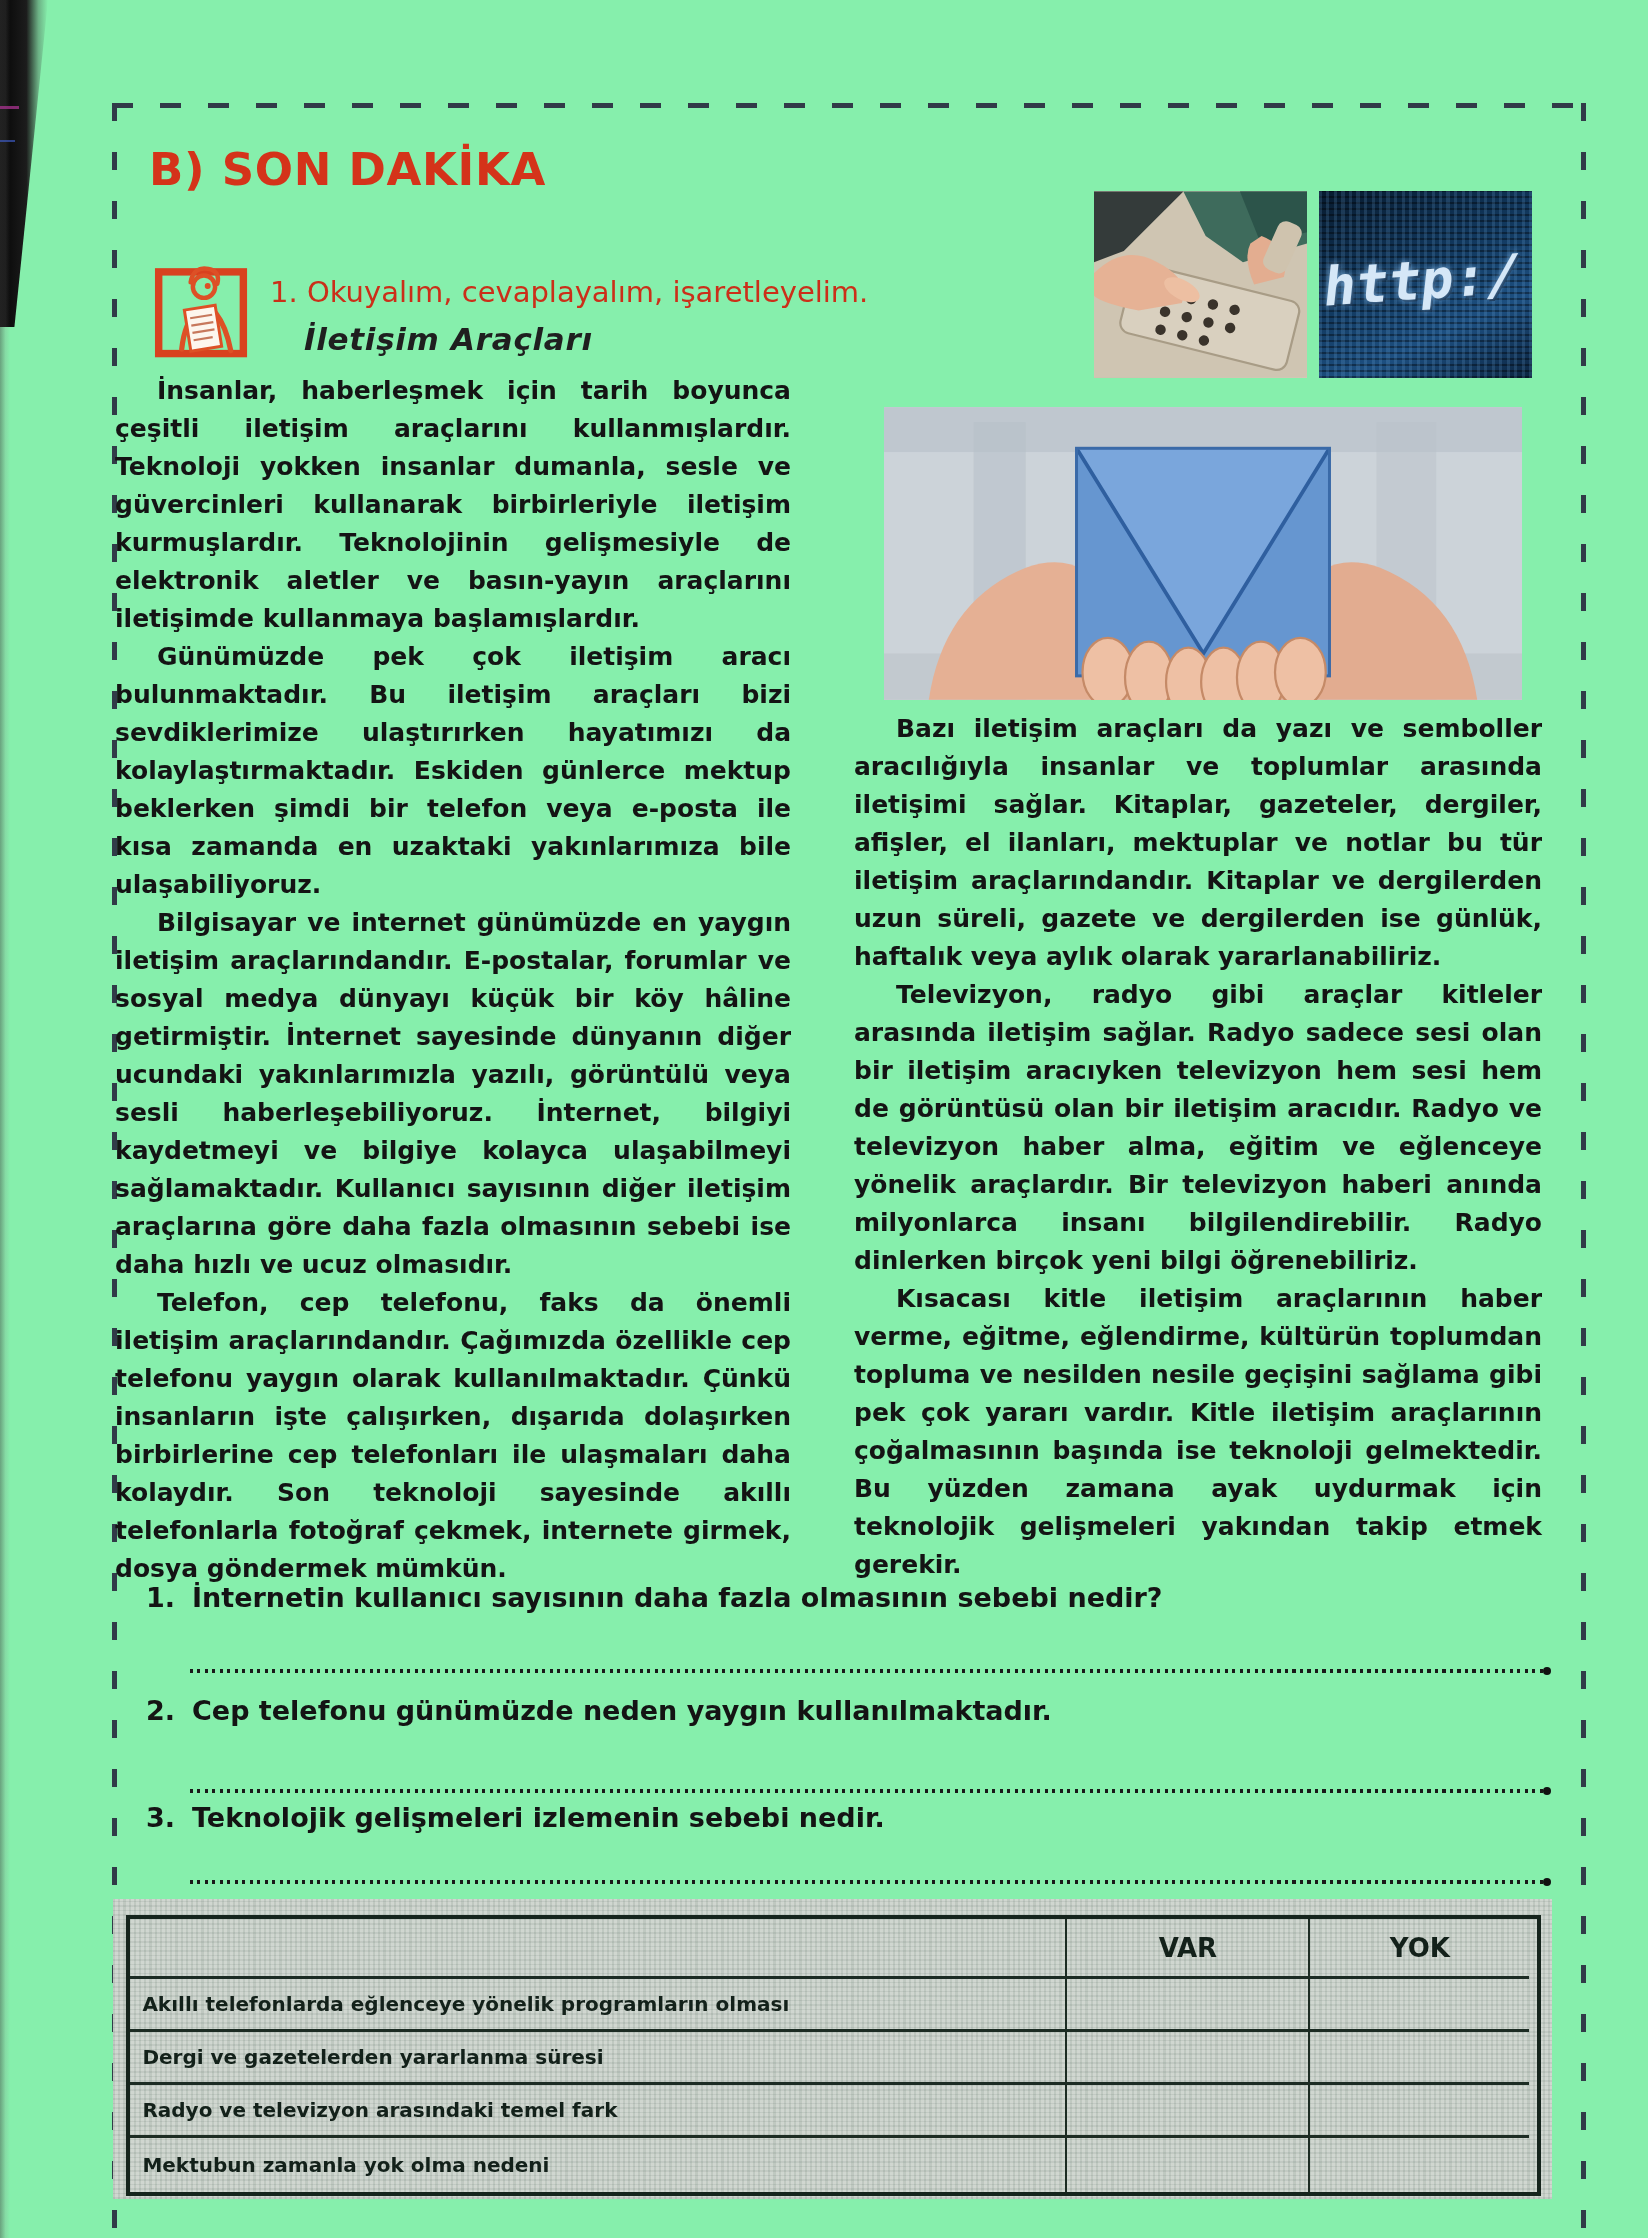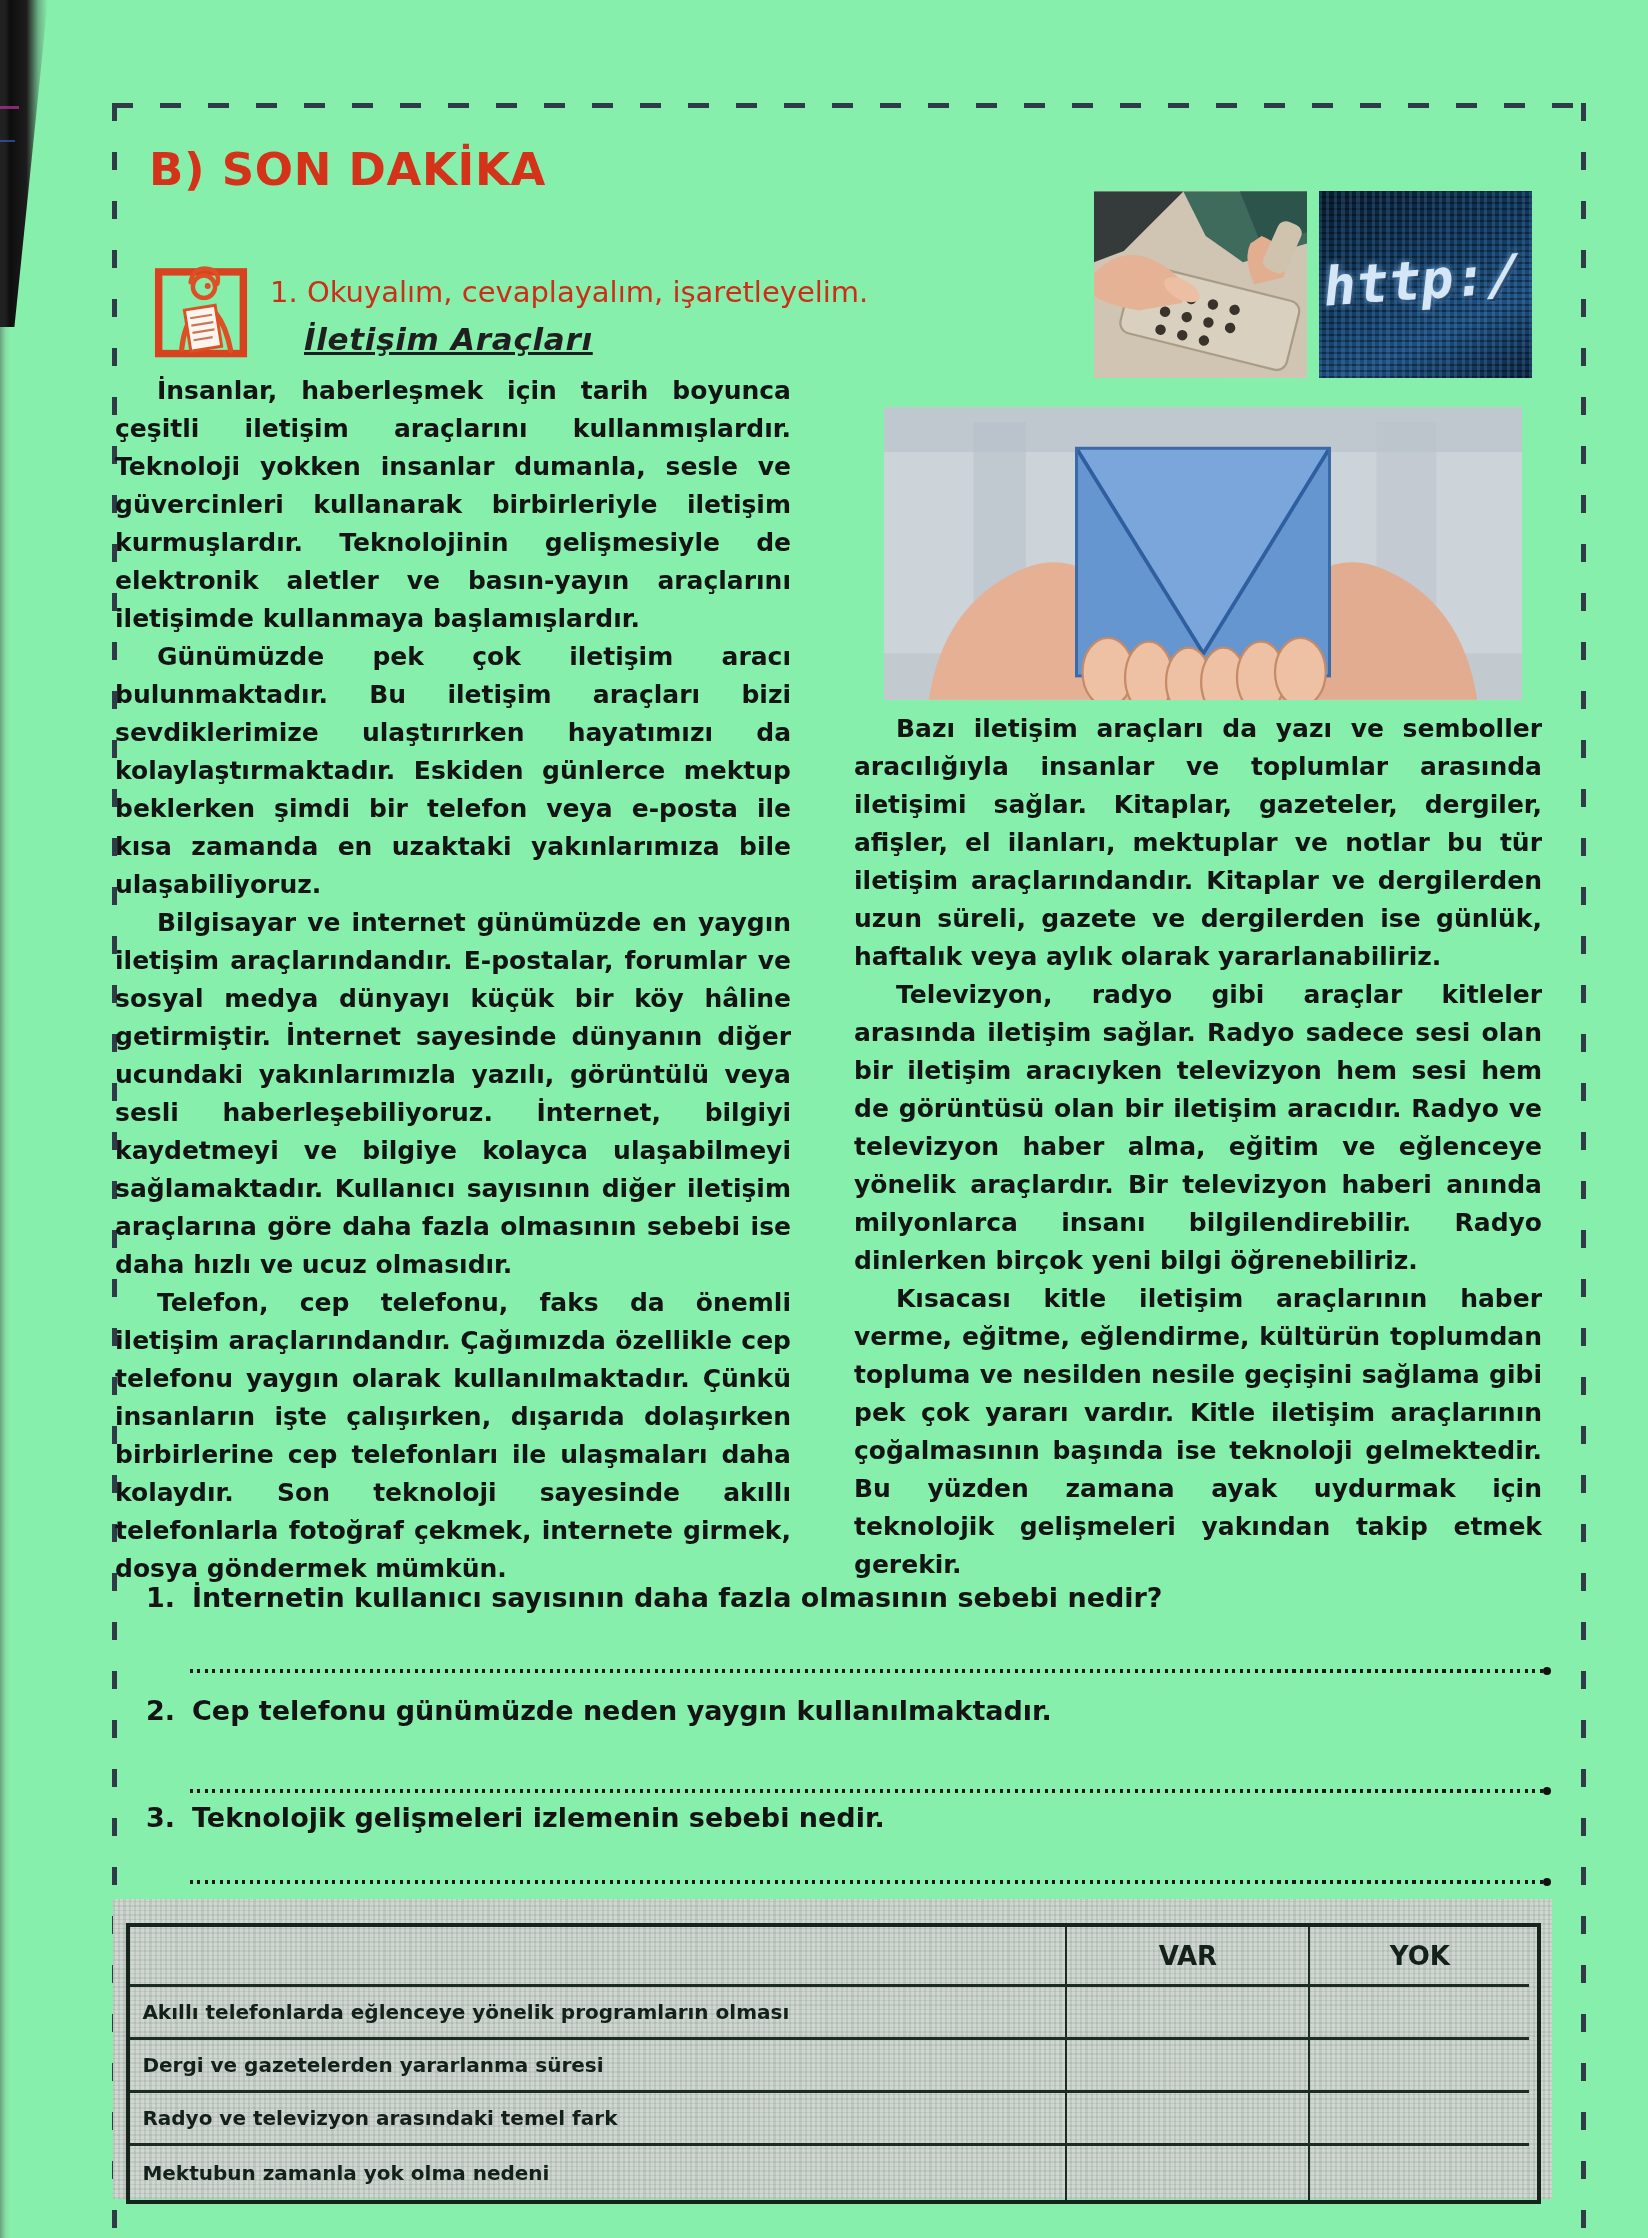--- a/index.html
+++ b/index.html
@@ -22,21 +22,21 @@
   .frame-left{position:absolute;left:112px;top:103px;width:4.5px;height:2136px;
     background:repeating-linear-gradient(180deg,#313b48 0 18px,transparent 18px 49px);}
   .frame-right{position:absolute;left:1581px;top:103px;width:4.5px;height:2136px;
     background:repeating-linear-gradient(180deg,#313b48 0 18px,transparent 18px 49px);}
   
   .section-title{position:absolute;left:149px;top:143px;font-size:45px;font-weight:800;
     color:#d4331a;letter-spacing:0.7px;}
   .activity-icon{position:absolute;left:153px;top:260px;width:99px;height:101px;}
   .activity-title{position:absolute;left:270px;top:275px;font-size:29px;font-weight:normal;color:#cb2f19;}
   .activity-subtitle{position:absolute;left:304px;top:321px;font-size:31px;font-weight:bold;
-    font-style:italic;color:#1f1f1f;letter-spacing:0.7px;text-decoration:underline;}
+    font-style:italic;color:#1f1f1f;letter-spacing:0.7px;}
   
   .photo{position:absolute;top:191px;width:213px;height:187px;overflow:hidden;}
   .photo-phone{left:1094px;background:linear-gradient(135deg,#8f9a94 0%,#c9beaa 40%,#d8cdb9 100%);}
   .photo-http{left:1319px;background:linear-gradient(155deg,#071a2e 0%,#123a61 45%,#1d4f80 70%,#0b2истый 100%);
     background:linear-gradient(155deg,#071a2e 0%,#123a61 45%,#1d4f80 70%,#0b2440 100%);}
   .photo-http::before{content:"";position:absolute;inset:0;
     background:repeating-linear-gradient(0deg,rgba(0,0,0,.38) 0 2.2px,transparent 2.2px 6px);}
   .photo-http::after{content:"";position:absolute;inset:0;
     background:repeating-linear-gradient(90deg,rgba(130,190,240,.16) 0 3px,transparent 3px 7.5px);}
   .http-text{position:absolute;left:4.5px;top:58px;font-family:"DejaVu Sans Mono","Liberation Mono",monospace;
@@ -57,21 +57,21 @@
     background:repeating-linear-gradient(90deg,#191919 0 3px,transparent 3px 7.5px);}
   .dotted::after{content:"";position:absolute;right:-3px;top:-2.2px;width:8.2px;height:8.2px;
     border-radius:50%;background:#111;}
   
   .table-wrap{position:absolute;left:113px;top:1899px;width:1439px;height:300px;
     background-color:#cdd4cd;
     background-image:
       repeating-linear-gradient(90deg,rgba(70,95,82,.10) 0 2.2px,rgba(255,255,255,.06) 2.2px 5.2px),
       repeating-linear-gradient(0deg,rgba(55,80,68,.10) 0 1.5px,transparent 1.5px 4.5px);
     padding:0;}
-  .grid-table{position:absolute;left:13.4px;top:24px;width:1407px;height:273px;
+  .grid-table{position:absolute;left:13.4px;top:16px;width:1407px;height:273px;
     border:4.5px solid #15241c;display:grid;
     grid-template-columns:937px 243px 219px;
     grid-template-rows:60px 53px 53px 53px 54px;}
   .cell{border-bottom:3px solid #1c2c23;border-right:2.2px solid #1c2c23;
     display:flex;align-items:center;font-size:20px;font-weight:600;color:#13211a;
     padding:0 12px;box-sizing:border-box;}
   .cell:nth-child(3n){border-right:none;}
   .cell.last-row{border-bottom:none;}
   .cell.head{justify-content:center;font-size:26px;font-weight:bold;}
   .cell.answer{justify-content:center;}

